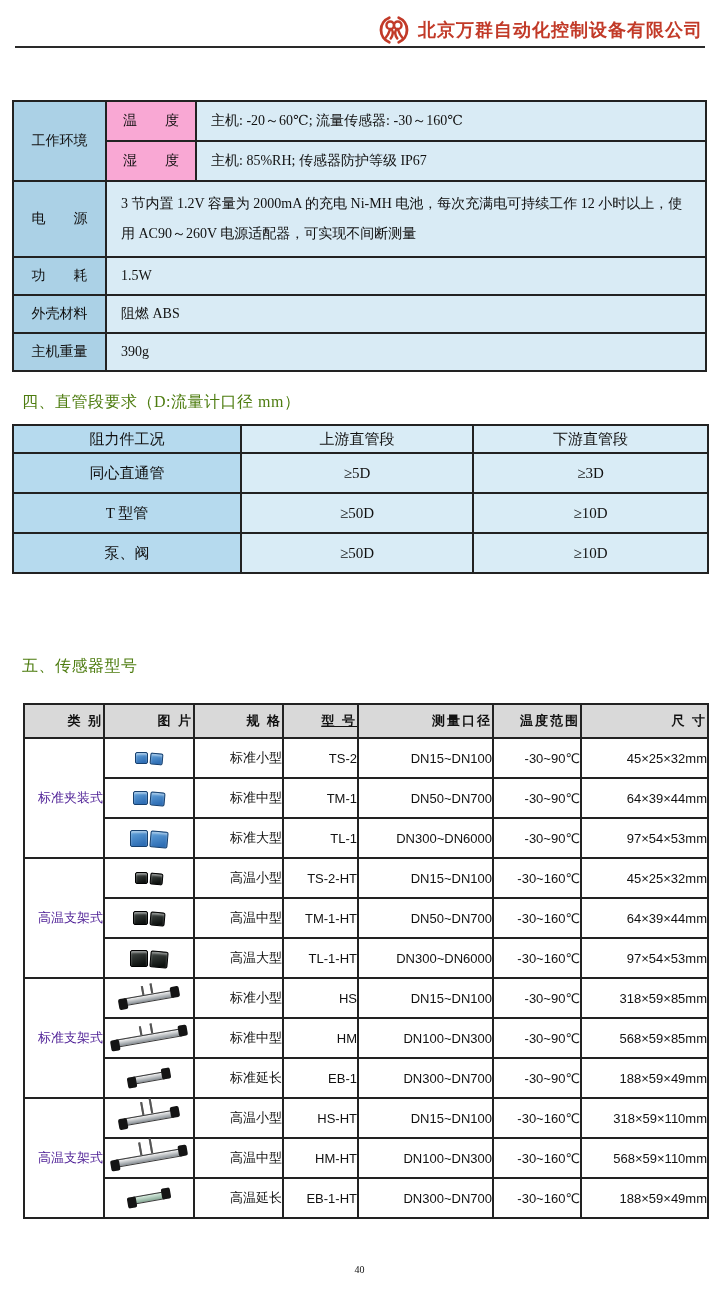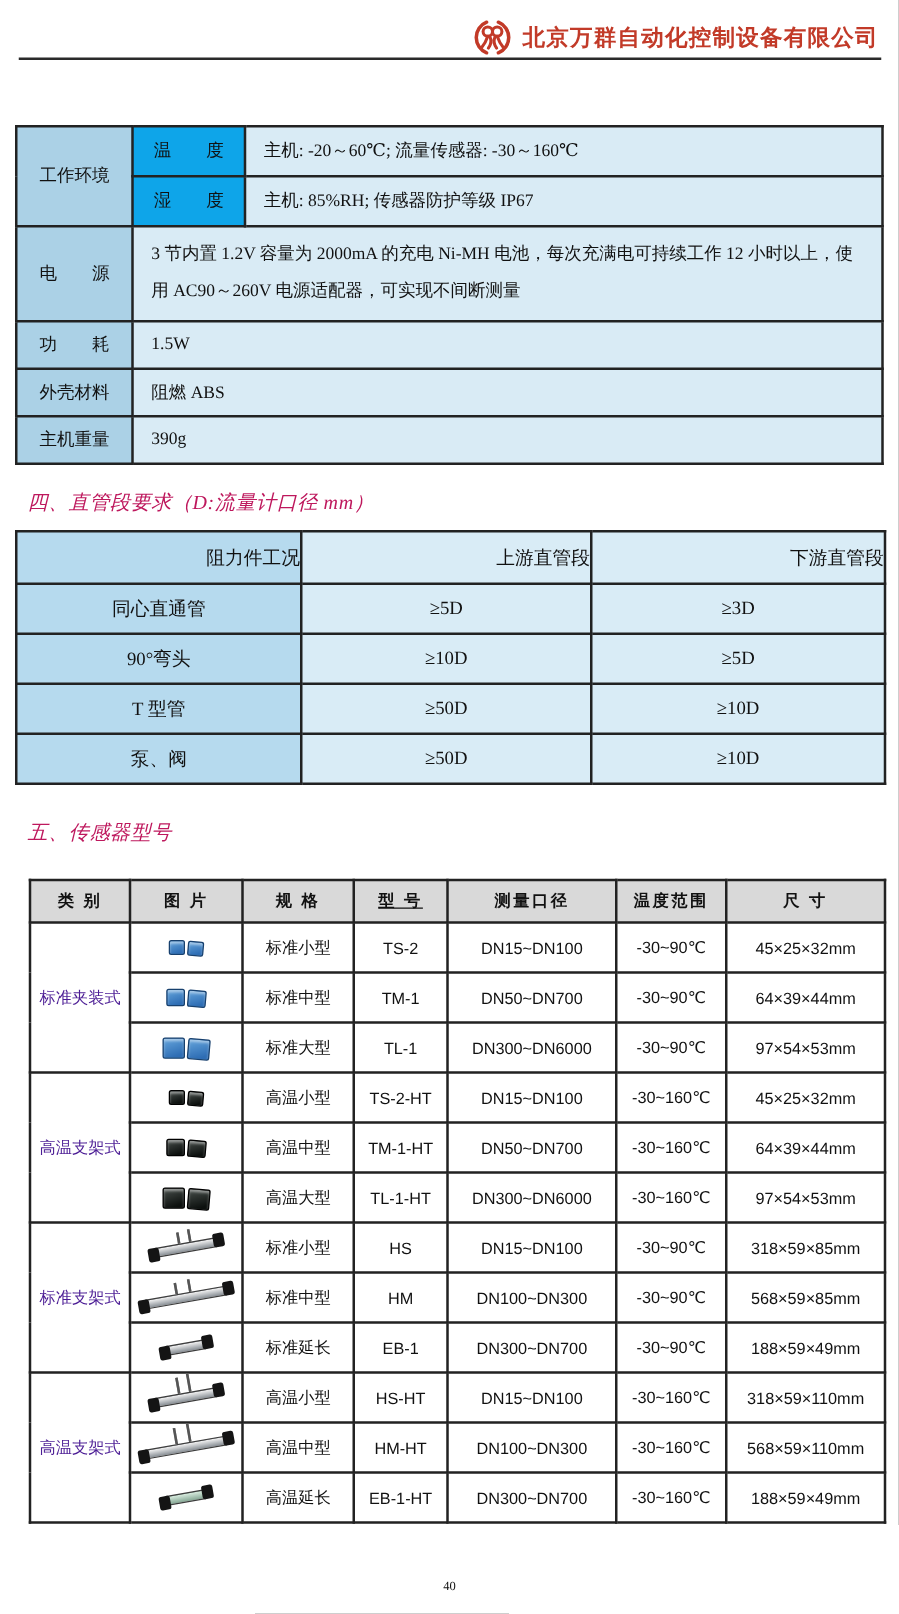--- a/index.html
+++ b/index.html
@@ -18,43 +18,43 @@
   .header-rule { position:absolute; top:46px; left:15px; width:690px; height:2px; background:#2a2a2a; }
 
   
   table { border-collapse:collapse; table-layout:fixed; }
   td,th { border:2px solid #222; font-weight:normal; }
 
   
   .spec-table { position:absolute; top:100px; left:12px; width:695px; font-size:14px; }
   .spec-table td { padding:2px 10px; }
   .spec-table .lbl  { width:93px; background:#abd1e6; text-align:center; padding:2px 4px; }
-  .spec-table .key  { width:90px; background:#0ea5e9; text-align:center; white-space:pre; }
+  .spec-table .key  { width:90px; background:#f9a8d4; text-align:center; white-space:pre; }
   .spec-table .val  { background:#d9ebf5; text-align:left; padding-left:14px; }
   .spec-table .r40  { height:40px; }
   .spec-table .r76  { height:76px; }
   .spec-table .r38  { height:38px; }
   .spec-table .longval { line-height:30px; }
 
   
-  .sec-title { position:absolute; left:22px; font-size:16px; color:#be185d; letter-spacing:0.5px;font-style:italic; }
+  .sec-title { position:absolute; left:22px; font-size:16px; color:#4d7c0f; letter-spacing:0.5px; }
   .sec4-title { top:392px; }
   .sec5-title { top:656px; }
 
   
   .pipe-table { position:absolute; top:424px; left:12px; width:695px; font-size:15px; text-align:center; }
-  .pipe-table th { height:42px; background:#a7cde5;text-align:right; }
+  .pipe-table th { height:28px; background:#a7cde5; }
   .pipe-table td { height:40px; }
   .pipe-table .c0 { width:228px; background:#b6daee; }
   .pipe-table .c1 { width:232px; background:#d9ecf6; }
   .pipe-table .c2 { width:235px; background:#d9ecf6; }
 
   
   .sensor-table { position:absolute; top:703px; left:23px; width:684px;
-    font-family:"Liberation Sans","DejaVu Sans",sans-serif; font-size:13px; text-align:center;border-radius:21px; }
+    font-family:"Liberation Sans","DejaVu Sans",sans-serif; font-size:13px; text-align:right;border-radius:21px; }
   .sensor-table th { height:34px; background:#d9d9d9; font-weight:bold; letter-spacing:2px; }
   .sensor-table td { height:40px; background:#ffffff; }
   .sensor-table .cat { color:#4c1d95; font-weight:normal; font-size:13px; }
   .st-c0 { width:80px; } .st-c1 { width:90px; } .st-c2 { width:89px; }
   .st-c3 { width:75px;text-decoration:underline; } .st-c4 { width:135px; } .st-c5 { width:88px; } .st-c6 { width:127px; }
 
   
   .photo { display:flex; align-items:center; justify-content:center; height:100%; }
   .clamp { display:inline-flex; gap:2px; align-items:flex-end; }
   .clamp i { display:block; background:linear-gradient(160deg,#5b9bd5 15%,#2e6db4 85%);
@@ -143,25 +143,20 @@
       <th class="c0">阻力件工况</th>
       <th class="c1">上游直管段</th>
       <th class="c2">下游直管段</th>
     </tr>
     <tr>
       <td class="c0">同心直通管</td>
       <td class="c1">≥5D</td>
       <td class="c2">≥3D</td>
     </tr>
     <tr>
-      <td class="c0">90°弯头</td>
-      <td class="c1">≥10D</td>
-      <td class="c2">≥5D</td>
-    </tr>
-    <tr>
       <td class="c0">T 型管</td>
       <td class="c1">≥50D</td>
       <td class="c2">≥10D</td>
     </tr>
     <tr>
       <td class="c0">泵、阀</td>
       <td class="c1">≥50D</td>
       <td class="c2">≥10D</td>
     </tr>
   </tbody>

